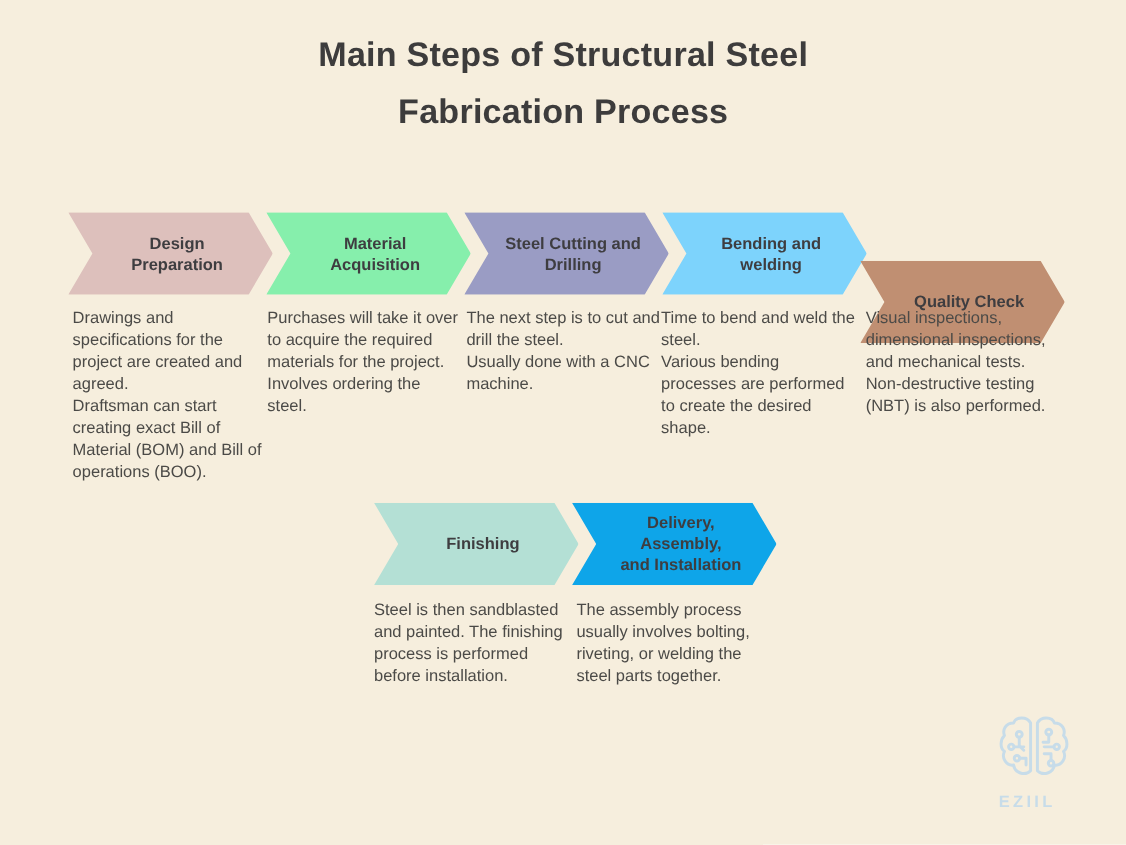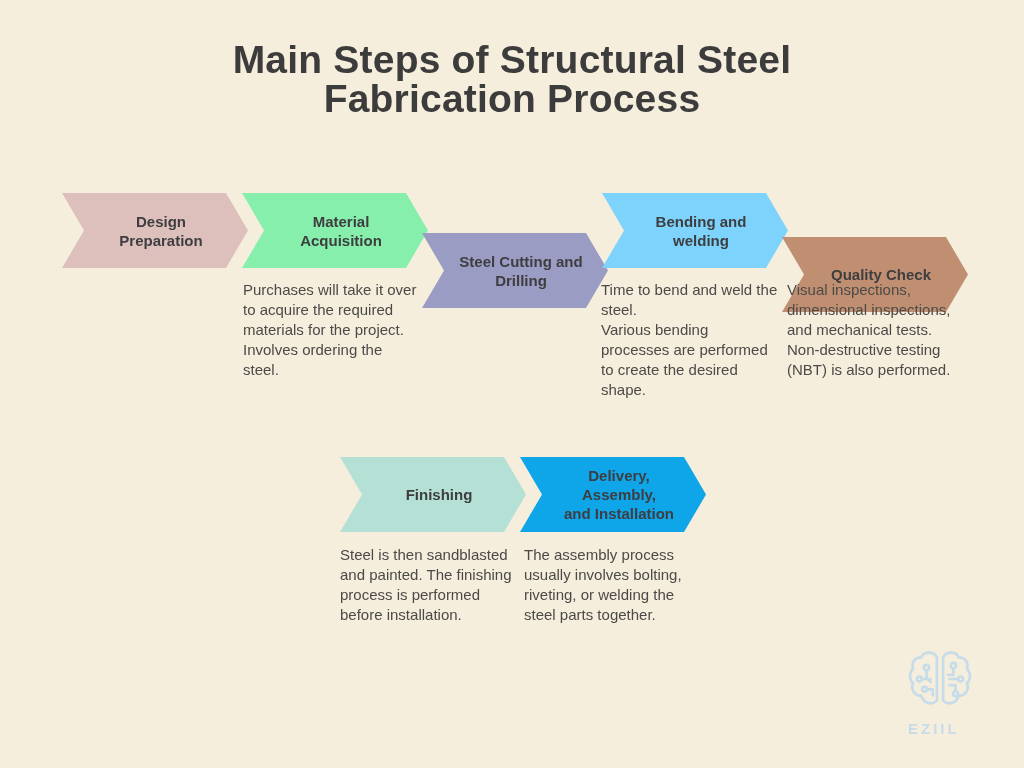--- a/index.html
+++ b/index.html
@@ -7,26 +7,26 @@
   body { font-family: "Liberation Sans", sans-serif; }
   .canvas {
     position: relative;
     width: 1024px;
     height: 768px;
     background: #f6eedd;
     overflow: hidden;
   }
   .title {
     position: absolute;
-    top: 40px;
+    top: 24px;
     left: 0;
     width: 1024px;
     text-align: center;
-    font-size: 39px;
-    line-height: 39px;
+    font-size: 31px;
+    line-height: 52px;
     font-weight: 700;
     color: #3d3c3c;
     white-space: pre-line;
     letter-spacing: 0.2px;
   }
   .step-arrow {
     position: absolute;
     width: 186px;
     height: 75px;
     clip-path: polygon(0 0, calc(100% - 22px) 0, 100% 50%, calc(100% - 22px) 100%, 0 100%, 22px 50%);
@@ -49,21 +49,21 @@
     position: absolute;
     width: 178px;
     font-size: 15px;
     line-height: 20px;
     color: #4b4a47;
     white-space: pre-line;
   }
   
   .a1 { left: 62px;  top: 193px; }
   .a2 { left: 242px; top: 193px; }
-  .a3 { left: 422px; top: 193px; margin-top: 40px; }
+  .a3 { left: 422px; top: 193px; }
   .a4 { left: 602px; top: 193px; }
   .a5 { left: 782px; top: 193px; margin-top: 44px; }
   .d1 { left: 66px;  top: 280px; }
   .d2 { left: 243px; top: 280px; }
   .d3 { left: 424px; top: 280px; }
   .d4 { left: 601px; top: 280px; }
   .d5 { left: 787px; top: 280px; }
   
   .a6 { left: 340px; top: 457px; }
   .a7 { left: 520px; top: 457px; }
@@ -103,22 +103,26 @@
 Drilling</div>
   </div>
   <div class="step-arrow a4" style="background: #7dd3fc;">
     <div class="step-label">Bending and
 welding</div>
   </div>
   <div class="step-arrow a5" style="background: rgb(192, 143, 114);">
     <div class="step-label">Quality Check</div>
   </div>
 
+  <div class="step-desc d1">Drawings and specifications for the project are created and agreed.
+Draftsman can start creating exact Bill of Material (BOM) and Bill of operations (BOO).</div>
   <div class="step-desc d2">Purchases will take it over to acquire the required materials for the project.
 Involves ordering the steel.</div>
+  <div class="step-desc d3">The next step is to cut and drill the steel.
+Usually done with a CNC machine.</div>
   <div class="step-desc d4">Time to bend and weld the steel.
 Various bending processes are performed to create the desired shape.</div>
   <div class="step-desc d5">Visual inspections, dimensional inspections, and mechanical tests.
 Non-destructive testing (NBT) is also performed.</div>
 
   <div class="step-arrow a6" style="background: rgb(180, 224, 213);">
     <div class="step-label">Finishing</div>
   </div>
   <div class="step-arrow a7" style="background: #0ea5e9;">
     <div class="step-label">Delivery, Assembly,

